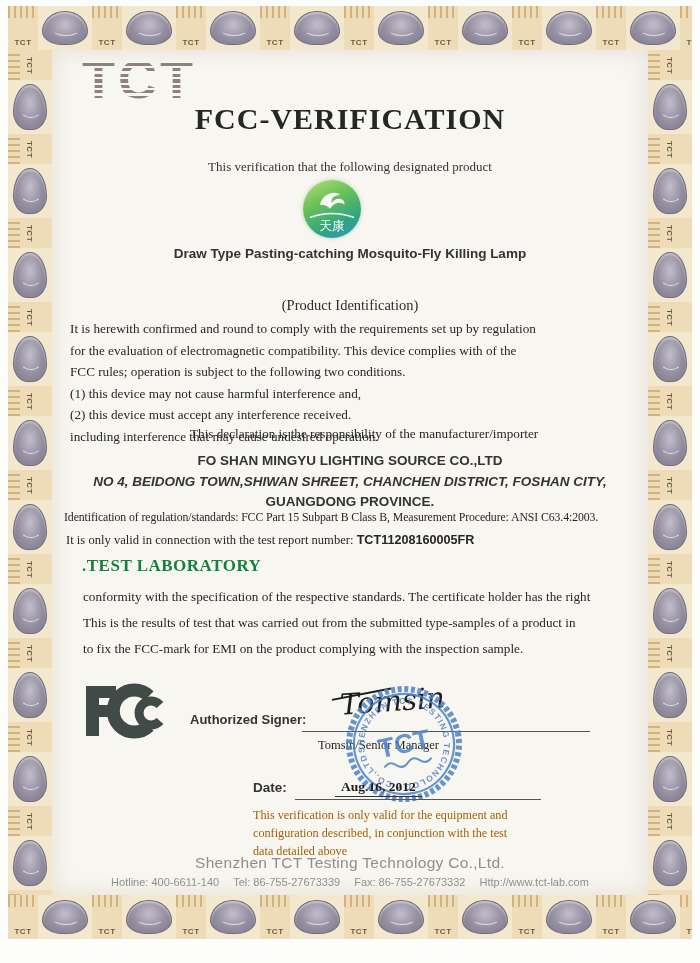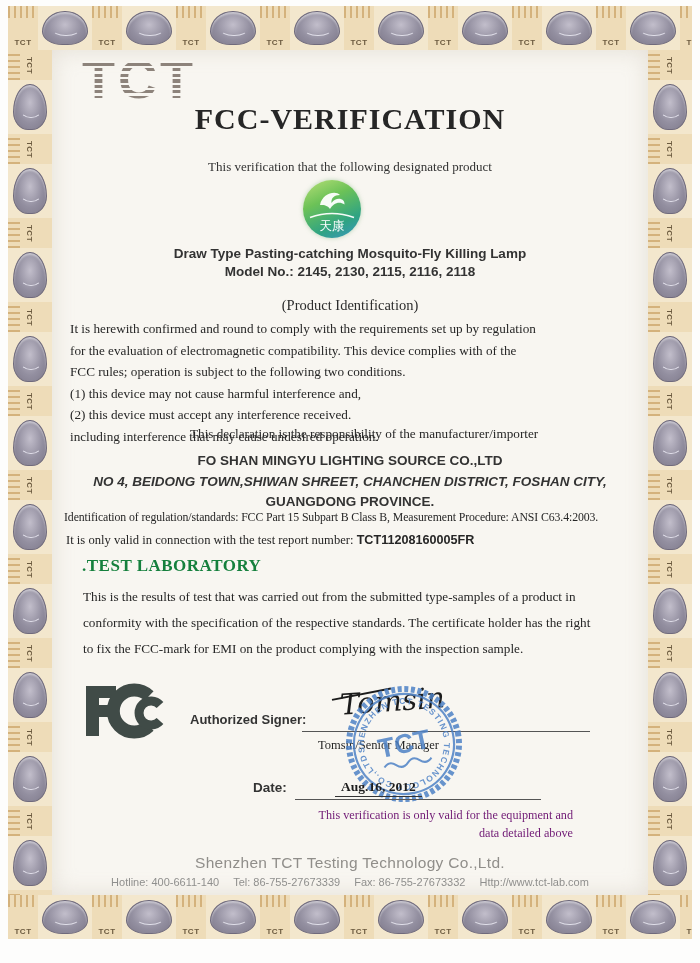--- a/index.html
+++ b/index.html
@@ -88,21 +88,21 @@
        color:#1b1b1b;transform:rotate(-4deg);}
   .sig::before{content:"";position:absolute;left:-8px;top:7px;width:60px;height:2px;background:#1b1b1b;transform:rotate(-7deg);}
   .signer-title{left:266px;top:688px;font-size:12.5px;color:#262626;}
 
   
   .stamp{left:292px;top:634px;width:120px;height:120px;opacity:.85;transform:rotate(-12deg);}
 
   .date-label{left:201px;top:730px;font-family:"Liberation Sans",sans-serif;font-weight:bold;font-size:13.5px;color:#333;}
   .date-line{left:243px;top:749px;width:246px;border-top:1px solid #555;height:0;}
   .date-value{left:283px;top:729px;font-size:13.5px;font-weight:bold;color:#1d1d1d;border-bottom:1.5px solid #333;padding:0 6px 1px;}
-  .validity{left:201px;top:756px;width:320px;font-size:12.2px;line-height:18px;color:#701a75;text-align:right;}
+  .validity{left:201px;top:756px;width:320px;font-size:12.2px;line-height:18px;color:#a16207;text-align:left;}
 
   .foot-co{top:804px;font-family:"Liberation Sans",sans-serif;font-size:15.5px;color:#908e8a;letter-spacing:.3px;}
   .foot-contact{top:826px;left:0;width:100%;display:flex;justify-content:center;gap:14px;
         font-family:"Liberation Sans",sans-serif;font-size:11px;color:#8f8f8d;}
 </style>
 </head>
 <body>
 
 <div class="page">
 
@@ -428,21 +428,20 @@
 
     <div class="abs brand">
       <svg width="58" height="58" viewBox="0 0 58 58">
         <path d="M17,25 C19,14 32,10 37,15 C31,15 28,18 28.5,23 C33,16.5 42,18 41.5,24.5 C36,20.5 30,23.5 27,29 C24,24.5 19.5,25 17,25 Z" fill="#ffffff" opacity="0.95"></path>
         <path d="M7,37.5 Q29,29.5 51,37.5" stroke="#ffffff" stroke-width="1.6" fill="none" opacity="0.95"></path>
         <text x="29" y="50" text-anchor="middle" font-family="DejaVu Sans, sans-serif" font-size="12.5" fill="#ffffff">天康</text>
       </svg>
     </div>
 
     <div class="abs center product">Draw Type Pasting-catching Mosquito-Fly Killing Lamp</div>
-    <div class="abs center model">Model No.: 2145, 2130, 2115, 2116, 2118</div>
     <div class="abs center sect">(Product Identification)</div>
 
     <div class="abs bodytext">
       <div>It is herewith confirmed and round to comply with the requirements set up by regulation</div>
       <div>for the evaluation of electromagnetic compatibility. This device complies with of the</div>
       <div>FCC rules; operation is subject to the following two conditions.</div>
       <div>(1)  this device may not cause harmful interference and,</div>
       <div>(2)  this device must accept any interference received.</div>
       <div>including interference that may cause undesired operation.</div>
     </div>
@@ -450,22 +449,22 @@
 
     <div class="abs center mfr1">FO SHAN MINGYU LIGHTING SOURCE CO.,LTD</div>
     <div class="abs center mfr2">NO 4, BEIDONG TOWN,SHIWAN SHREET, CHANCHEN DISTRICT, FOSHAN CITY,</div>
     <div class="abs center mfr3">GUANGDONG PROVINCE.</div>
 
     <div class="abs standards">Identification of regulation/standards: FCC Part 15 Subpart B Class B, Measurement Procedure: ANSI C63.4:2003.</div>
     <div class="abs reportline"><span>It is only valid in connection with the test report number: </span><b>TCT11208160005FR</b></div>
 
     <div class="abs labhead">.TEST LABORATORY</div>
     <div class="abs labtext">
+      <div>conformity with the specification of the respective standards. The certificate holder has the right</div>
       <div>This is the results of test that was carried out from the submitted type-samples of a product in</div>
-      <div>conformity with the specification of the respective standards. The certificate holder has the right</div>
       <div>to fix the FCC-mark for EMI on the product complying with the inspection sample.</div>
     </div>
 
     <div class="abs fccmark">
       <svg width="92" height="72" viewBox="0 0 92 72">
         <path d="M6,12 h30 v12 h-17 v7 h13 v12 h-13 v19 h-13 z" fill="#404b47"></path>
         <path d="M69,22 A21,21 0 1 0 69,52" stroke="#404b47" stroke-width="13" fill="none"></path>
         <path d="M80,31 A12,12 0 1 0 80,47" stroke="#404b47" stroke-width="9" fill="none"></path>
       </svg>
     </div>
@@ -488,20 +487,21 @@
         <text x="60" y="69" text-anchor="middle" font-family="Liberation Sans, sans-serif" font-size="27" font-weight="bold" fill="#4e82c6">TCT</text>
         <path d="M36,79 q6,-6 12,0 t12,0 t12,0 t12,0" stroke="#4e82c6" stroke-width="2" fill="none"></path>
       </svg>
     </div>
 
     <div class="abs date-label">Date:</div>
     <div class="abs date-line"></div>
     <div class="abs date-value">Aug.16, 2012</div>
     <div class="abs validity">
       <div>This verification is only valid for the equipment and</div>
+      <div>configuration described, in conjunction with the test</div>
       <div>data detailed above</div>
     </div>
 
     <div class="abs center foot-co">Shenzhen TCT Testing Technology Co.,Ltd.</div>
     <div class="abs foot-contact">
       <span>Hotline: 400-6611-140</span>
       <span>Tel: 86-755-27673339</span>
       <span>Fax: 86-755-27673332</span>
       <span>Http://www.tct-lab.com</span>
     </div>

